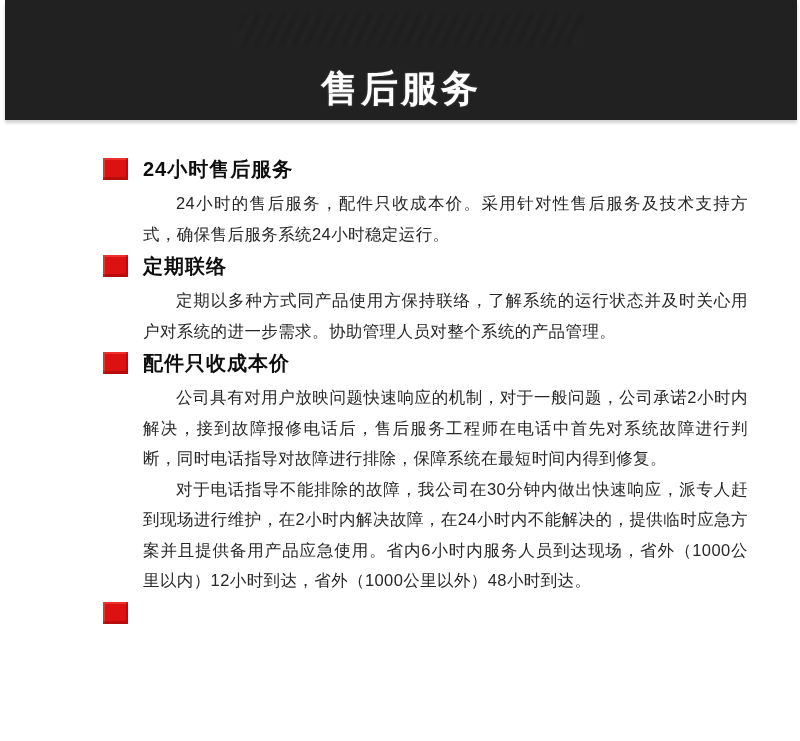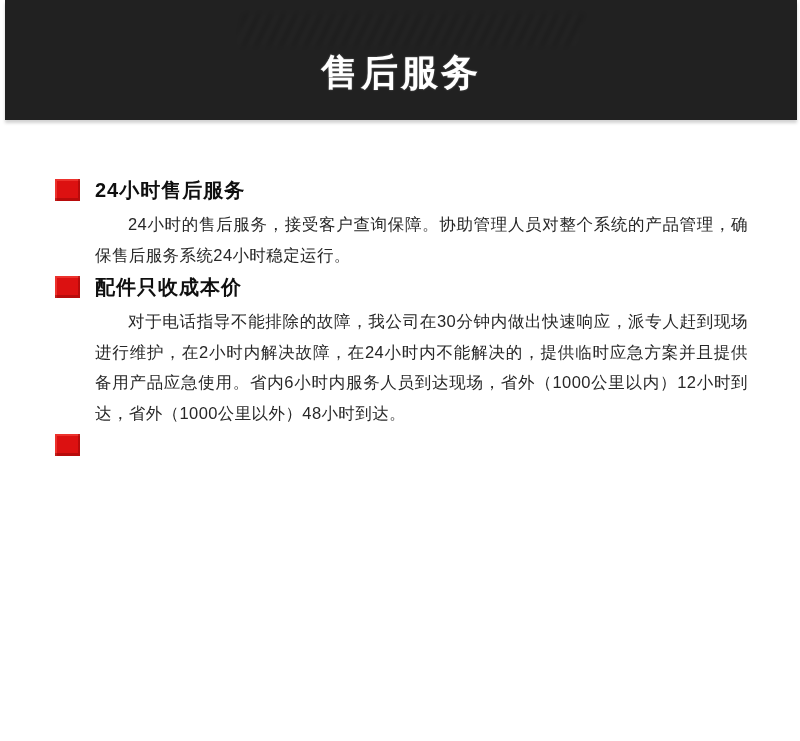--- a/index.html
+++ b/index.html
@@ -29,42 +29,43 @@
     position: absolute;
     left: 0;
     right: 0;
     top: 48px;
     text-align: center;
     color: #ffffff;
     font-size: 37px;
     font-weight: bold;
     letter-spacing: 3px;
     text-shadow: 0 0 2px rgba(255,255,255,0.35);
-    margin: 0;
+    margin: 16px;
   }
   .watermark-smudge {
     position: absolute;
     top: 14px;
     left: 235px;
     width: 340px;
     height: 32px;
     background: repeating-linear-gradient(
       105deg,
       rgba(0,0,0,0.28) 0 6px,
       rgba(255,255,255,0.035) 6px 12px
     );
     opacity: 0.35;
     filter: blur(2px);
     transform: skewX(-12deg);
   }
 
   
   .content {
-    padding: 53px 52px 0 95px;
+    padding: 32px 52px 0 95px;
     color: #262626;
+    margin-left: 48px;
   }
   .section { margin-top: 5px; }
   .section-header {
     position: relative;
     display: flex;
     align-items: center;
     height: 24px;
     margin-bottom: 7px;
   }
   .bullet {
@@ -104,31 +105,41 @@
   </div>
 
   <div class="content">
 
     <div class="section">
       <div class="section-header">
         <span class="bullet"></span>
         <h2 class="section-heading">24小时售后服务</h2>
       </div>
       <div class="section-body">
-        <p>24小时的售后服务，接受客户查询保障。协助管理人员对整个系统的产品管理，确保售后服务系统24小时稳定运行。</p>
+        <p>24小时的售后服务，配件只收成本价。采用针对性售后服务及技术支持方式，确保售后服务系统24小时稳定运行。</p>
       </div>
     </div>
 
+    <div class="section">
+      <div class="section-header">
+        <span class="bullet"></span>
+        <h2 class="section-heading">定期联络</h2>
+      </div>
+      <div class="section-body">
+        <p>定期以多种方式同产品使用方保持联络，了解系统的运行状态并及时关心用户对系统的进一步需求。协助管理人员对整个系统的产品管理。</p>
+      </div>
+    </div>
 
     <div class="section">
       <div class="section-header">
         <span class="bullet"></span>
         <h2 class="section-heading">配件只收成本价</h2>
       </div>
       <div class="section-body">
+        <p>公司具有对用户放映问题快速响应的机制，对于一般问题，公司承诺2小时内解决，接到故障报修电话后，售后服务工程师在电话中首先对系统故障进行判断，同时电话指导对故障进行排除，保障系统在最短时间内得到修复。</p>
         <p>对于电话指导不能排除的故障，我公司在30分钟内做出快速响应，派专人赶到现场进行维护，在2小时内解决故障，在24小时内不能解决的，提供临时应急方案并且提供备用产品应急使用。省内6小时内服务人员到达现场，省外（1000公里以内）12小时到达，省外（1000公里以外）48小时到达。</p>
       </div>
     </div>
 
     <div class="section">
       <div class="section-header">
         <span class="bullet"></span>
       </div>
     </div>
 

